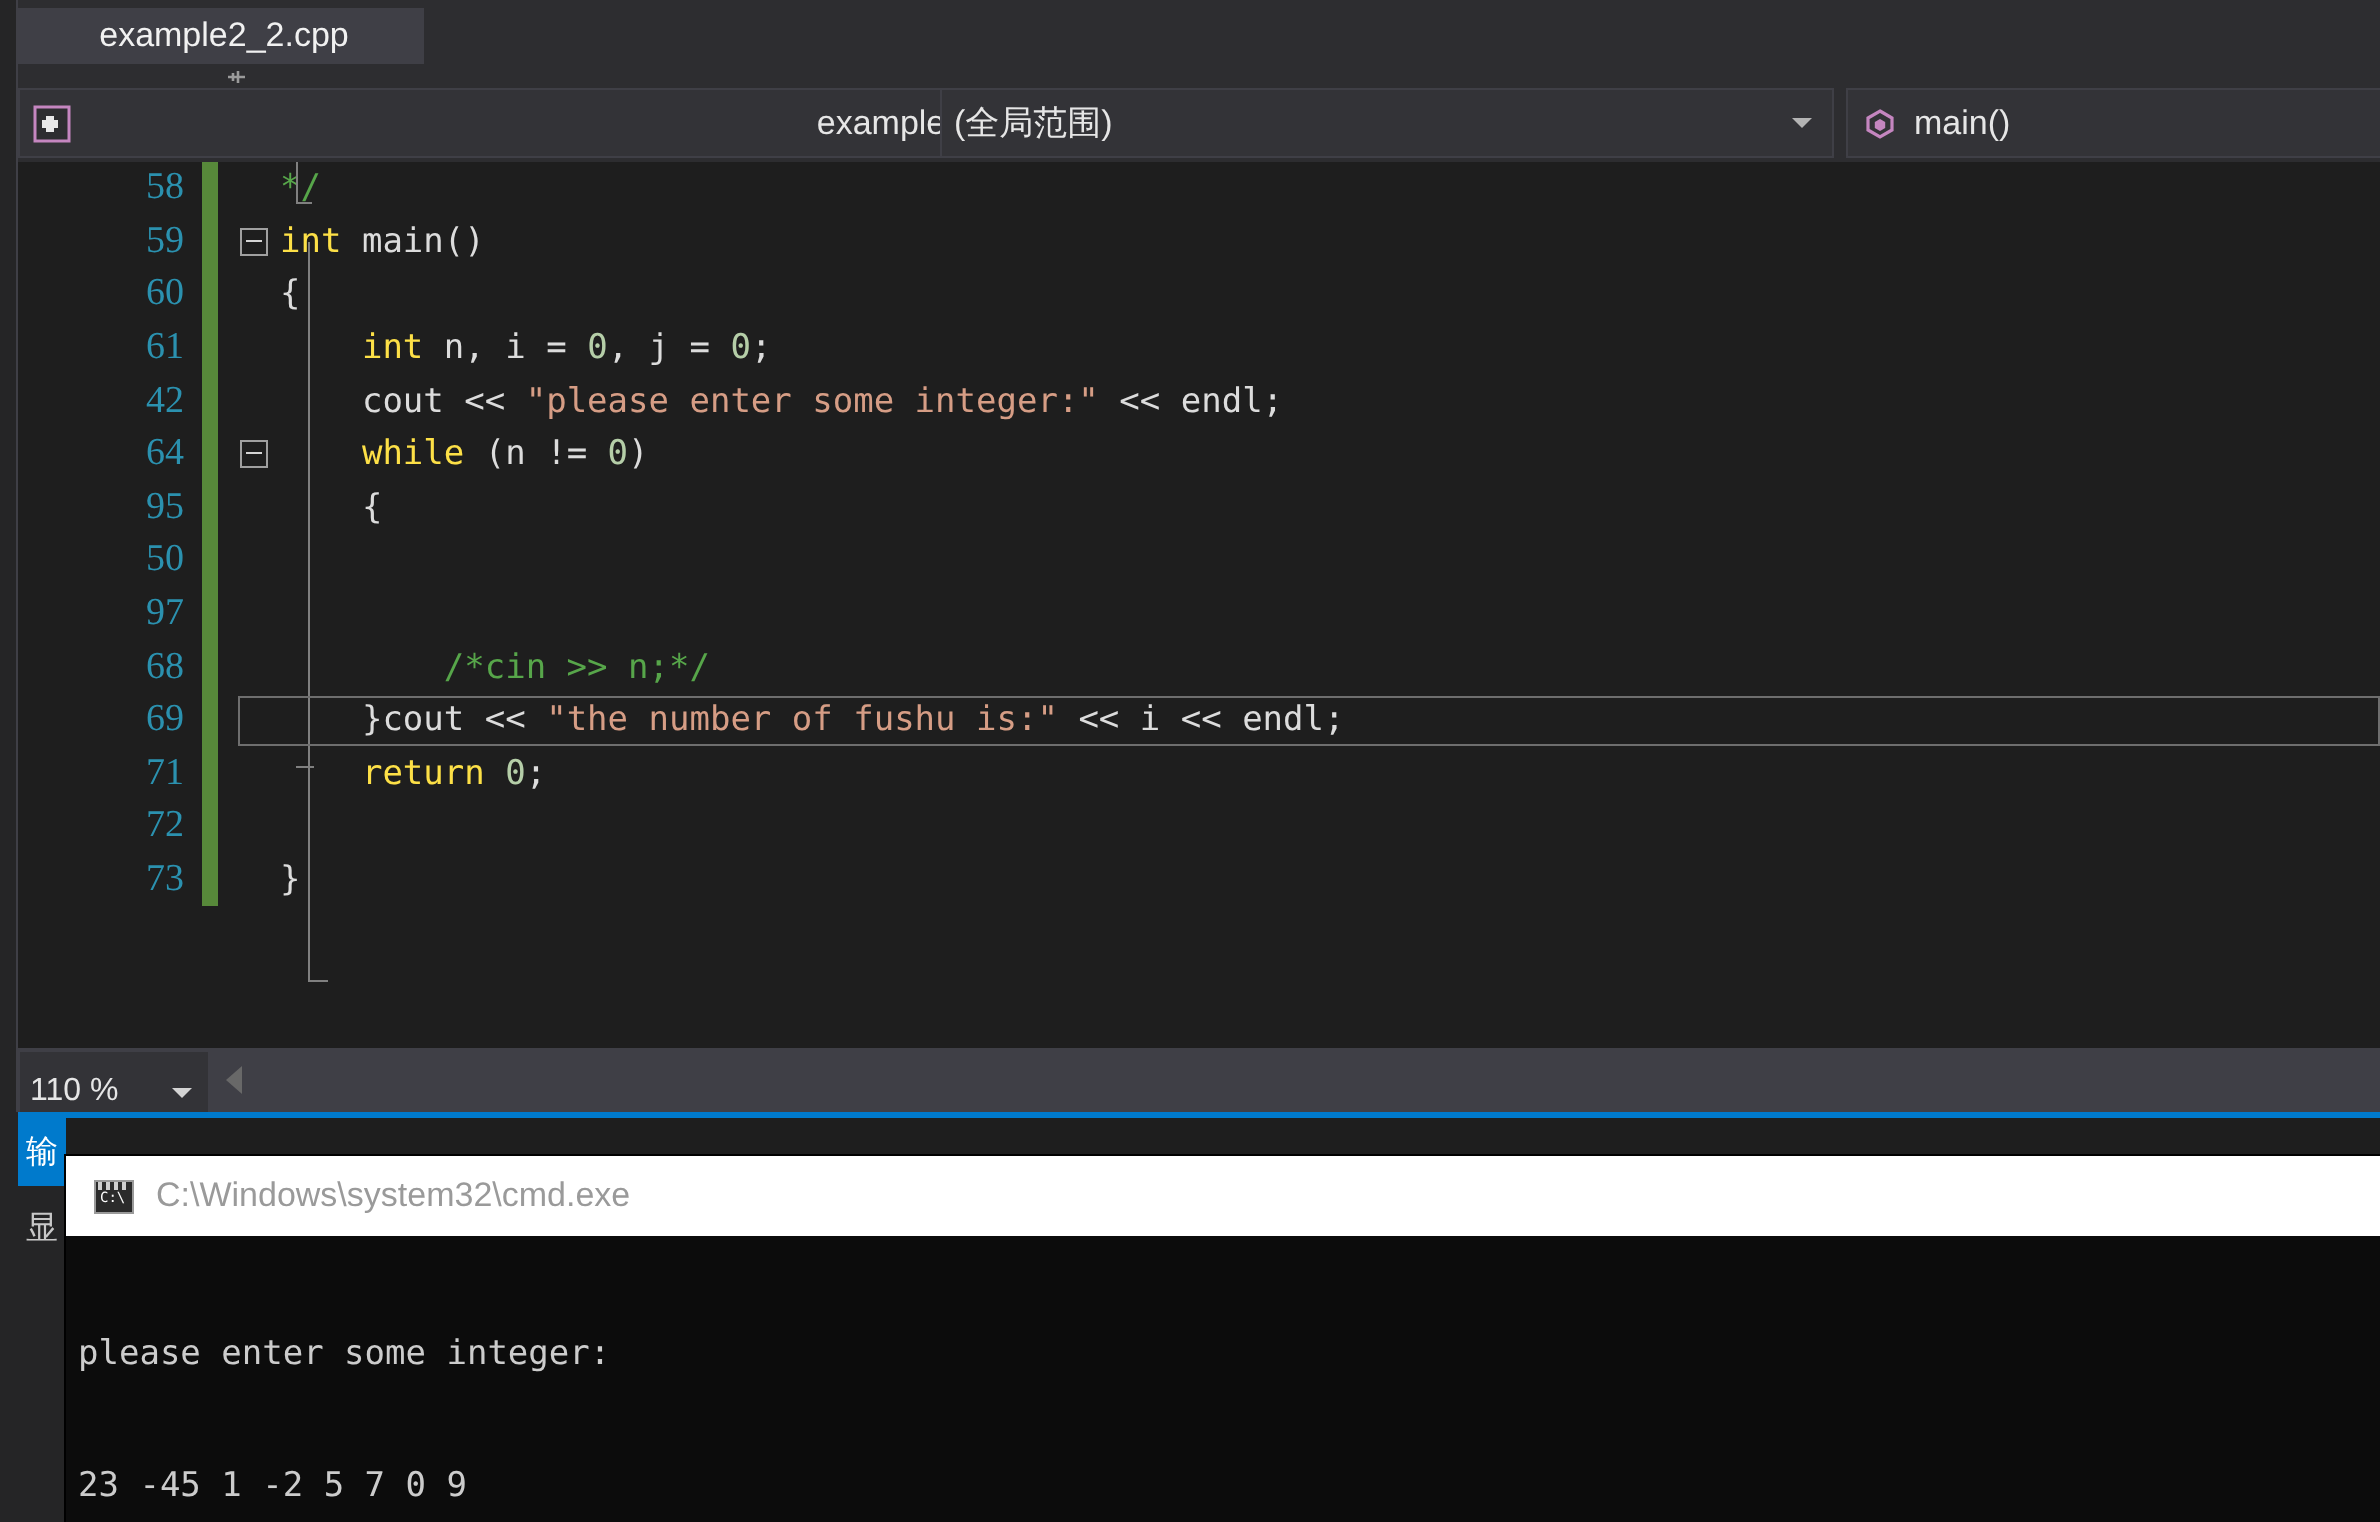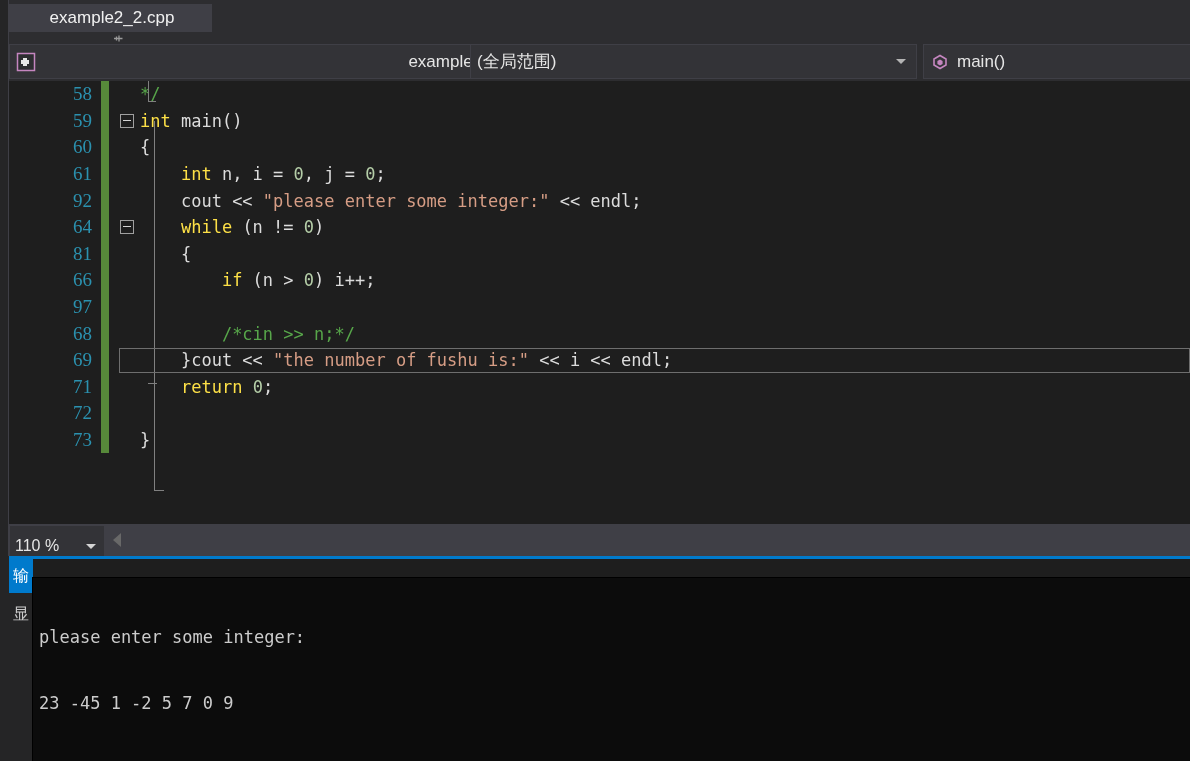--- a/index.html
+++ b/index.html
@@ -227,48 +227,47 @@
           <div class="code"><span class="p">{</span></div>
         </div>
         <div class="row">
           <div class="ln">61</div>
           <div class="chg"></div>
           <div class="gutter-gap"></div>
           <div class="glyph"></div>
           <div class="code"><span class="p">    </span><span class="k">int</span><span class="p"> n, i = </span><span class="n">0</span><span class="p">, j = </span><span class="n">0</span><span class="p">;</span></div>
         </div>
         <div class="row">
-          <div class="ln">92</div>
+          <div class="ln">42</div>
           <div class="chg"></div>
           <div class="gutter-gap"></div>
           <div class="glyph"></div>
           <div class="code"><span class="p">    </span><span class="p">cout &lt;&lt; </span><span class="s">"please enter some integer:"</span><span class="p"> &lt;&lt; endl;</span></div>
         </div>
         <div class="row">
           <div class="ln">64</div>
           <div class="chg"></div>
           <div class="gutter-gap"></div>
           <div class="glyph">
             <div class="collapse-box"></div>
           </div>
           <div class="code"><span class="p">    </span><span class="k">while</span><span class="p"> (n != </span><span class="n">0</span><span class="p">)</span></div>
         </div>
         <div class="row">
-          <div class="ln">81</div>
+          <div class="ln">95</div>
           <div class="chg"></div>
           <div class="gutter-gap"></div>
           <div class="glyph"></div>
           <div class="code"><span class="p">    </span><span class="p">{</span></div>
         </div>
         <div class="row">
-          <div class="ln">66</div>
-          <div class="chg"></div>
-          <div class="gutter-gap"></div>
-          <div class="glyph"></div>
-          <div class="code"><span class="p">        </span><span class="k">if</span><span class="p"> (n &gt; </span><span class="n">0</span><span class="p">) i++;</span></div>
+          <div class="ln">50</div>
+          <div class="chg"></div>
+          <div class="gutter-gap"></div>
+          <div class="glyph"></div>
         </div>
         <div class="row">
           <div class="ln">97</div>
           <div class="chg"></div>
           <div class="gutter-gap"></div>
           <div class="glyph"></div>
         </div>
         <div class="row">
           <div class="ln">68</div>
           <div class="chg"></div>
@@ -333,19 +332,23 @@
     <div class="vtab-active">
       <span>输</span>
     </div>
     <div class="vtab">
       <span>显</span>
     </div>
     <div class="out-body"></div>
   </div>
 
   <div class="console">
+    <div class="console-title">
+      <span class="console-ico"></span>
+      <span class="console-title-text">C:\Windows\system32\cmd.exe</span>
+    </div>
     <div class="console-body">
       <div>please enter some integer:</div>
       <div>23 -45 1 -2 5 7 0 9</div>
     </div>
   </div>
 
 </div>
 
 </body></html>

